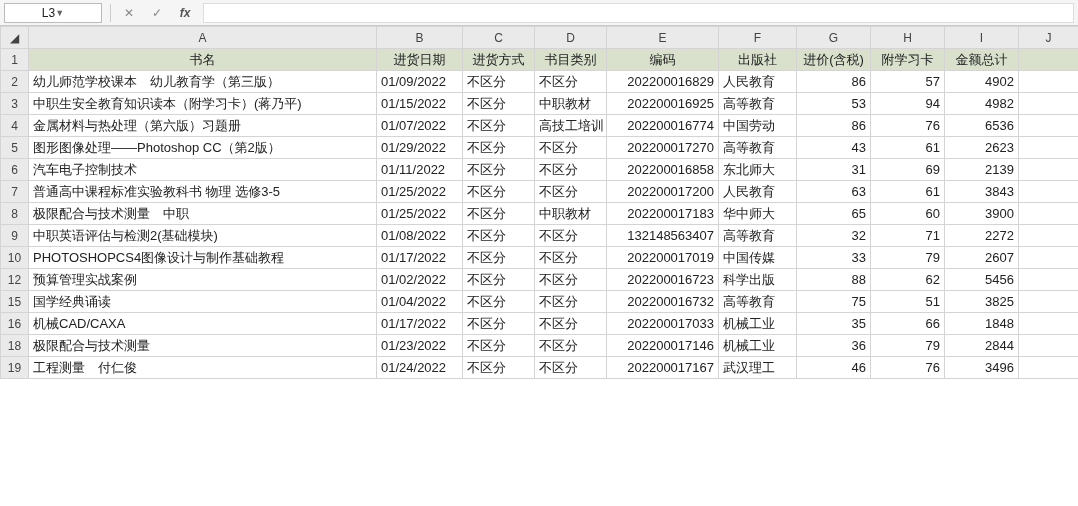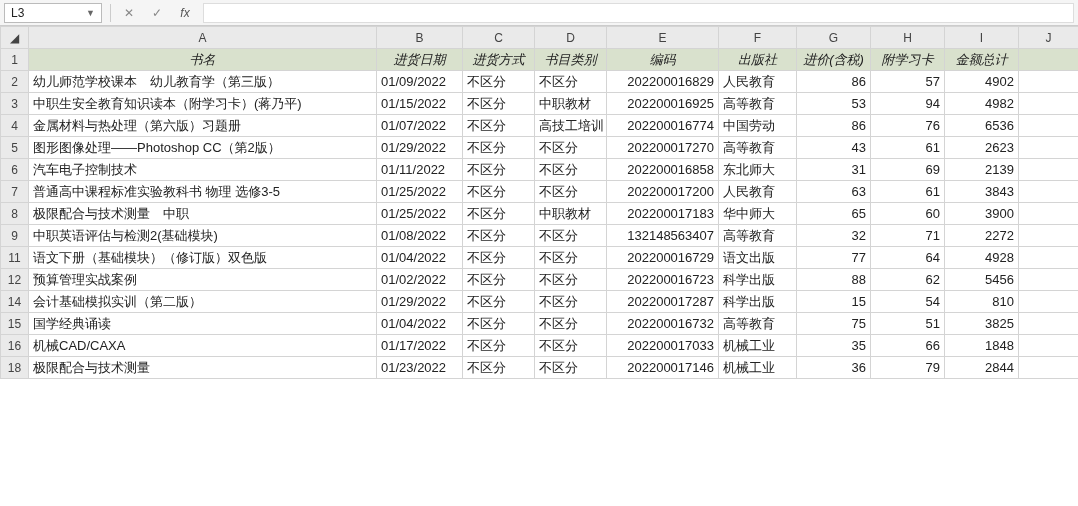--- a/index.html
+++ b/index.html
@@ -26,21 +26,21 @@
   }
   .name-box {
     width: 98px;
     height: 20px;
     background: #fff;
     border: 1px solid #bbb;
     padding: 1px 6px;
     font-size: 12px;
     display: flex;
     align-items: center;
-    justify-content: space-between;
+    justify-content: center;
   }
   .name-box .chev {
     font-size: 9px;
     color: #666;
   }
   .sep {
     width: 1px;
     height: 18px;
     background: #ccc;
   }
@@ -51,20 +51,21 @@
     align-items: center;
     justify-content: center;
     color: #888;
     font-size: 12px;
     cursor: default;
   }
   .fx-label {
     font-style: italic;
     font-size: 12px;
     color: #555;
+    font-weight: bold;
   }
   .formula-input {
     flex: 1;
     height: 20px;
     background: #fff;
     border: 1px solid #ddd;
     padding: 1px 6px;
     font-size: 12px;
   }
 
@@ -118,21 +119,20 @@
   col.c-F { width: 78px; }
   col.c-G { width: 74px; }
   col.c-H { width: 74px; }
   col.c-I { width: 74px; }
   col.c-J { width: 60px; }
 
   
   tr.datahdr td {
     background: #d9e1cd;
     text-align: center;
-    font-style: italic;
   }
 
   td.num { text-align: right; }
   td.lft { text-align: left; }
 
   
 </style>
 </head>
 <body>
 
@@ -296,59 +296,46 @@
           <td class="lft">不区分</td>
           <td class="lft">不区分</td>
           <td class="num">132148563407</td>
           <td class="lft">高等教育</td>
           <td class="num">32</td>
           <td class="num">71</td>
           <td class="num">2272</td>
           <td></td>
         </tr>
         <tr>
-          <th class="rowhdr">11</th>
-          <td class="lft">语文下册（基础模块）（修订版）双色版</td>
-          <td class="lft">01/04/2022</td>
-          <td class="lft">不区分</td>
-          <td class="lft">不区分</td>
-          <td class="num">202200016729</td>
-          <td class="lft">语文出版</td>
-          <td class="num">77</td>
-          <td class="num">64</td>
-          <td class="num">4928</td>
+          <th class="rowhdr">10</th>
+          <td class="lft">PHOTOSHOPCS4图像设计与制作基础教程</td>
+          <td class="lft">01/17/2022</td>
+          <td class="lft">不区分</td>
+          <td class="lft">不区分</td>
+          <td class="num">202200017019</td>
+          <td class="lft">中国传媒</td>
+          <td class="num">33</td>
+          <td class="num">79</td>
+          <td class="num">2607</td>
           <td></td>
         </tr>
         <tr>
           <th class="rowhdr">12</th>
           <td class="lft">预算管理实战案例</td>
           <td class="lft">01/02/2022</td>
           <td class="lft">不区分</td>
           <td class="lft">不区分</td>
           <td class="num">202200016723</td>
           <td class="lft">科学出版</td>
           <td class="num">88</td>
           <td class="num">62</td>
           <td class="num">5456</td>
           <td></td>
         </tr>
         <tr>
-          <th class="rowhdr">14</th>
-          <td class="lft">会计基础模拟实训（第二版）</td>
-          <td class="lft">01/29/2022</td>
-          <td class="lft">不区分</td>
-          <td class="lft">不区分</td>
-          <td class="num">202200017287</td>
-          <td class="lft">科学出版</td>
-          <td class="num">15</td>
-          <td class="num">54</td>
-          <td class="num">810</td>
-          <td></td>
-        </tr>
-        <tr>
           <th class="rowhdr">15</th>
           <td class="lft">国学经典诵读</td>
           <td class="lft">01/04/2022</td>
           <td class="lft">不区分</td>
           <td class="lft">不区分</td>
           <td class="num">202200016732</td>
           <td class="lft">高等教育</td>
           <td class="num">75</td>
           <td class="num">51</td>
           <td class="num">3825</td>
@@ -373,15 +360,28 @@
           <td class="lft">01/23/2022</td>
           <td class="lft">不区分</td>
           <td class="lft">不区分</td>
           <td class="num">202200017146</td>
           <td class="lft">机械工业</td>
           <td class="num">36</td>
           <td class="num">79</td>
           <td class="num">2844</td>
           <td></td>
         </tr>
+        <tr>
+          <th class="rowhdr">19</th>
+          <td class="lft">工程测量　付仁俊</td>
+          <td class="lft">01/24/2022</td>
+          <td class="lft">不区分</td>
+          <td class="lft">不区分</td>
+          <td class="num">202200017167</td>
+          <td class="lft">武汉理工</td>
+          <td class="num">46</td>
+          <td class="num">76</td>
+          <td class="num">3496</td>
+          <td></td>
+        </tr>
       </tbody>
   </table>
 </div>
 
 </body></html>

